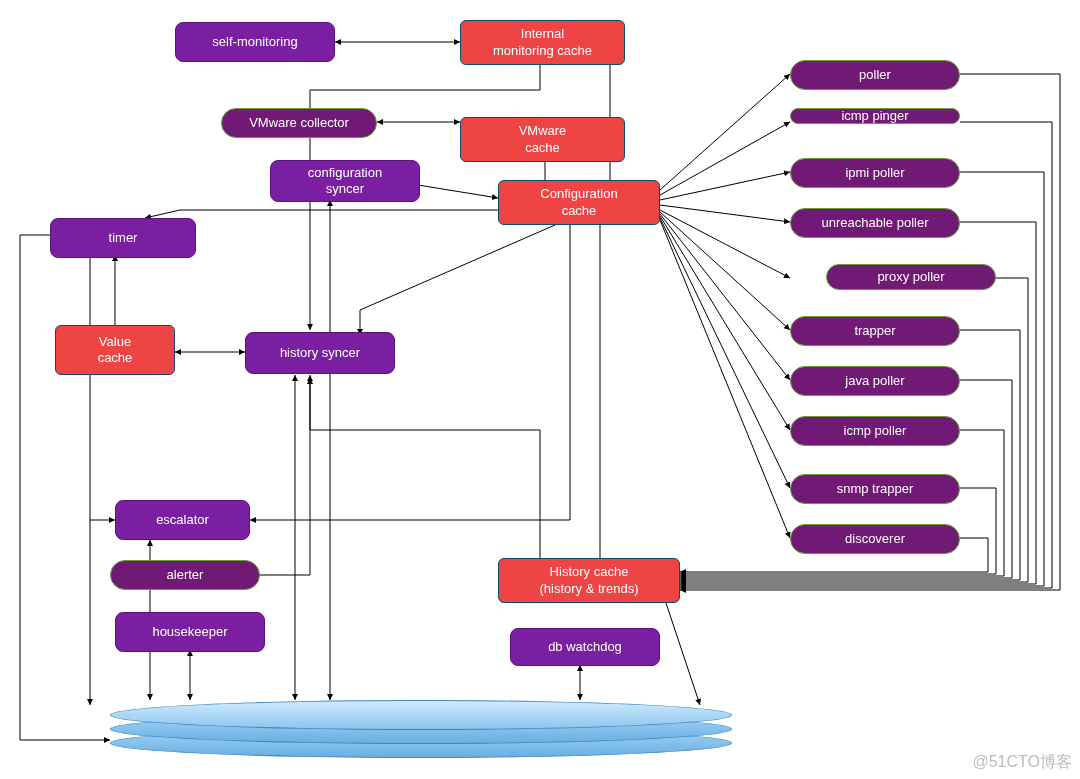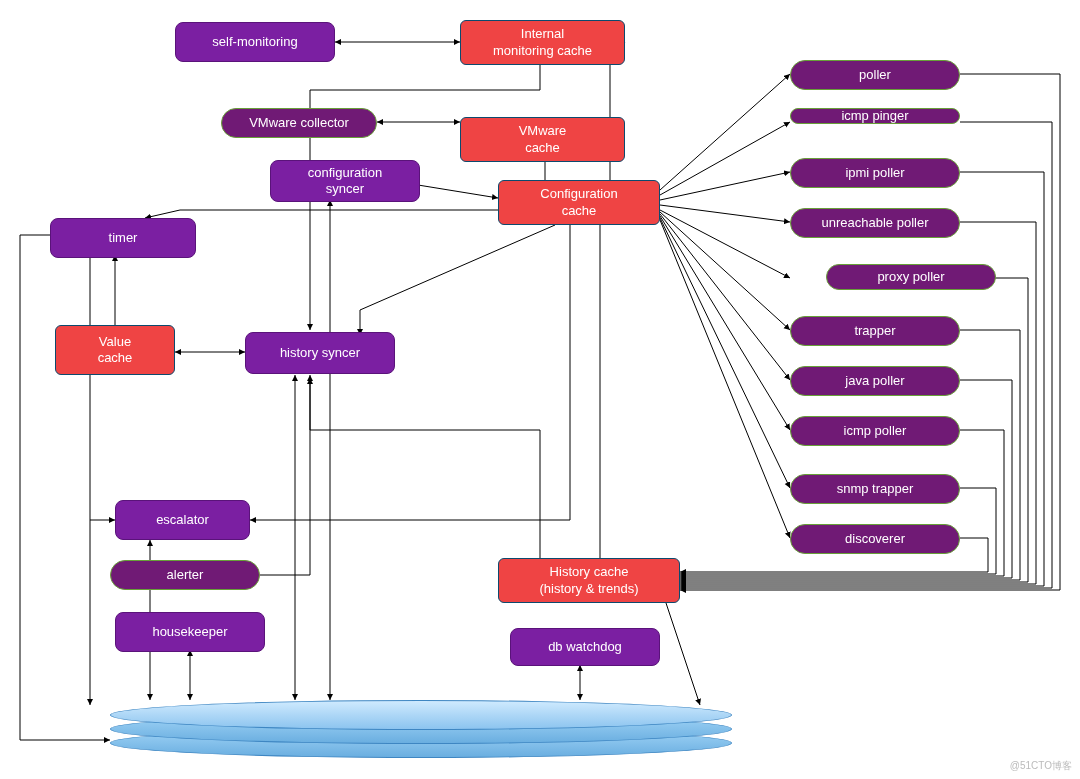--- a/index.html
+++ b/index.html
@@ -1,21 +1,21 @@
 <!DOCTYPE html>
 <html><head>
 <meta charset="utf-8">
 <style>
   html,body{margin:0;padding:0;width:1080px;height:779px;font-family:Verdana,Geneva,sans-serif;font-size:13px;background:#fff;color:#222;overflow:hidden}
   .node{position:absolute;display:flex;align-items:center;justify-content:center;text-align:center;padding:4px 10px;box-sizing:border-box;line-height:1.25}
   .purple{background:#7b1fa2;color:#fff;border:1px solid #5a137a;border-radius:8px}
   .orange{background:#ef4444;color:#fff;border:1px solid #0c4a6e;border-radius:6px}
   .green{background:#701a75;color:#fff;border:1px solid #689f38;border-radius:16px}
   svg{position:absolute;left:0;top:0;pointer-events:none}
-  .watermark{position:absolute;right:8px;bottom:6px;color:#bbb;font-size:10px}
+  .watermark{position:absolute;right:8px;bottom:6px;color:#bbb;font-size:16px}
   
   .db{position:absolute;left:110px;top:700px;width:620px;height:62px}
   .db .disk{position:absolute;left:0;width:620px;height:28px;border-radius:50%/50%;background:linear-gradient(#9fd3f6,#6aaee0);border:1px solid #3e86c2}
   .db .top{top:0;background:linear-gradient(#cfeafe,#8cc4ef)}
   .db .mid{top:14px}
   .db .bot{top:28px}
 </style>
 </head>
 <body>
 

